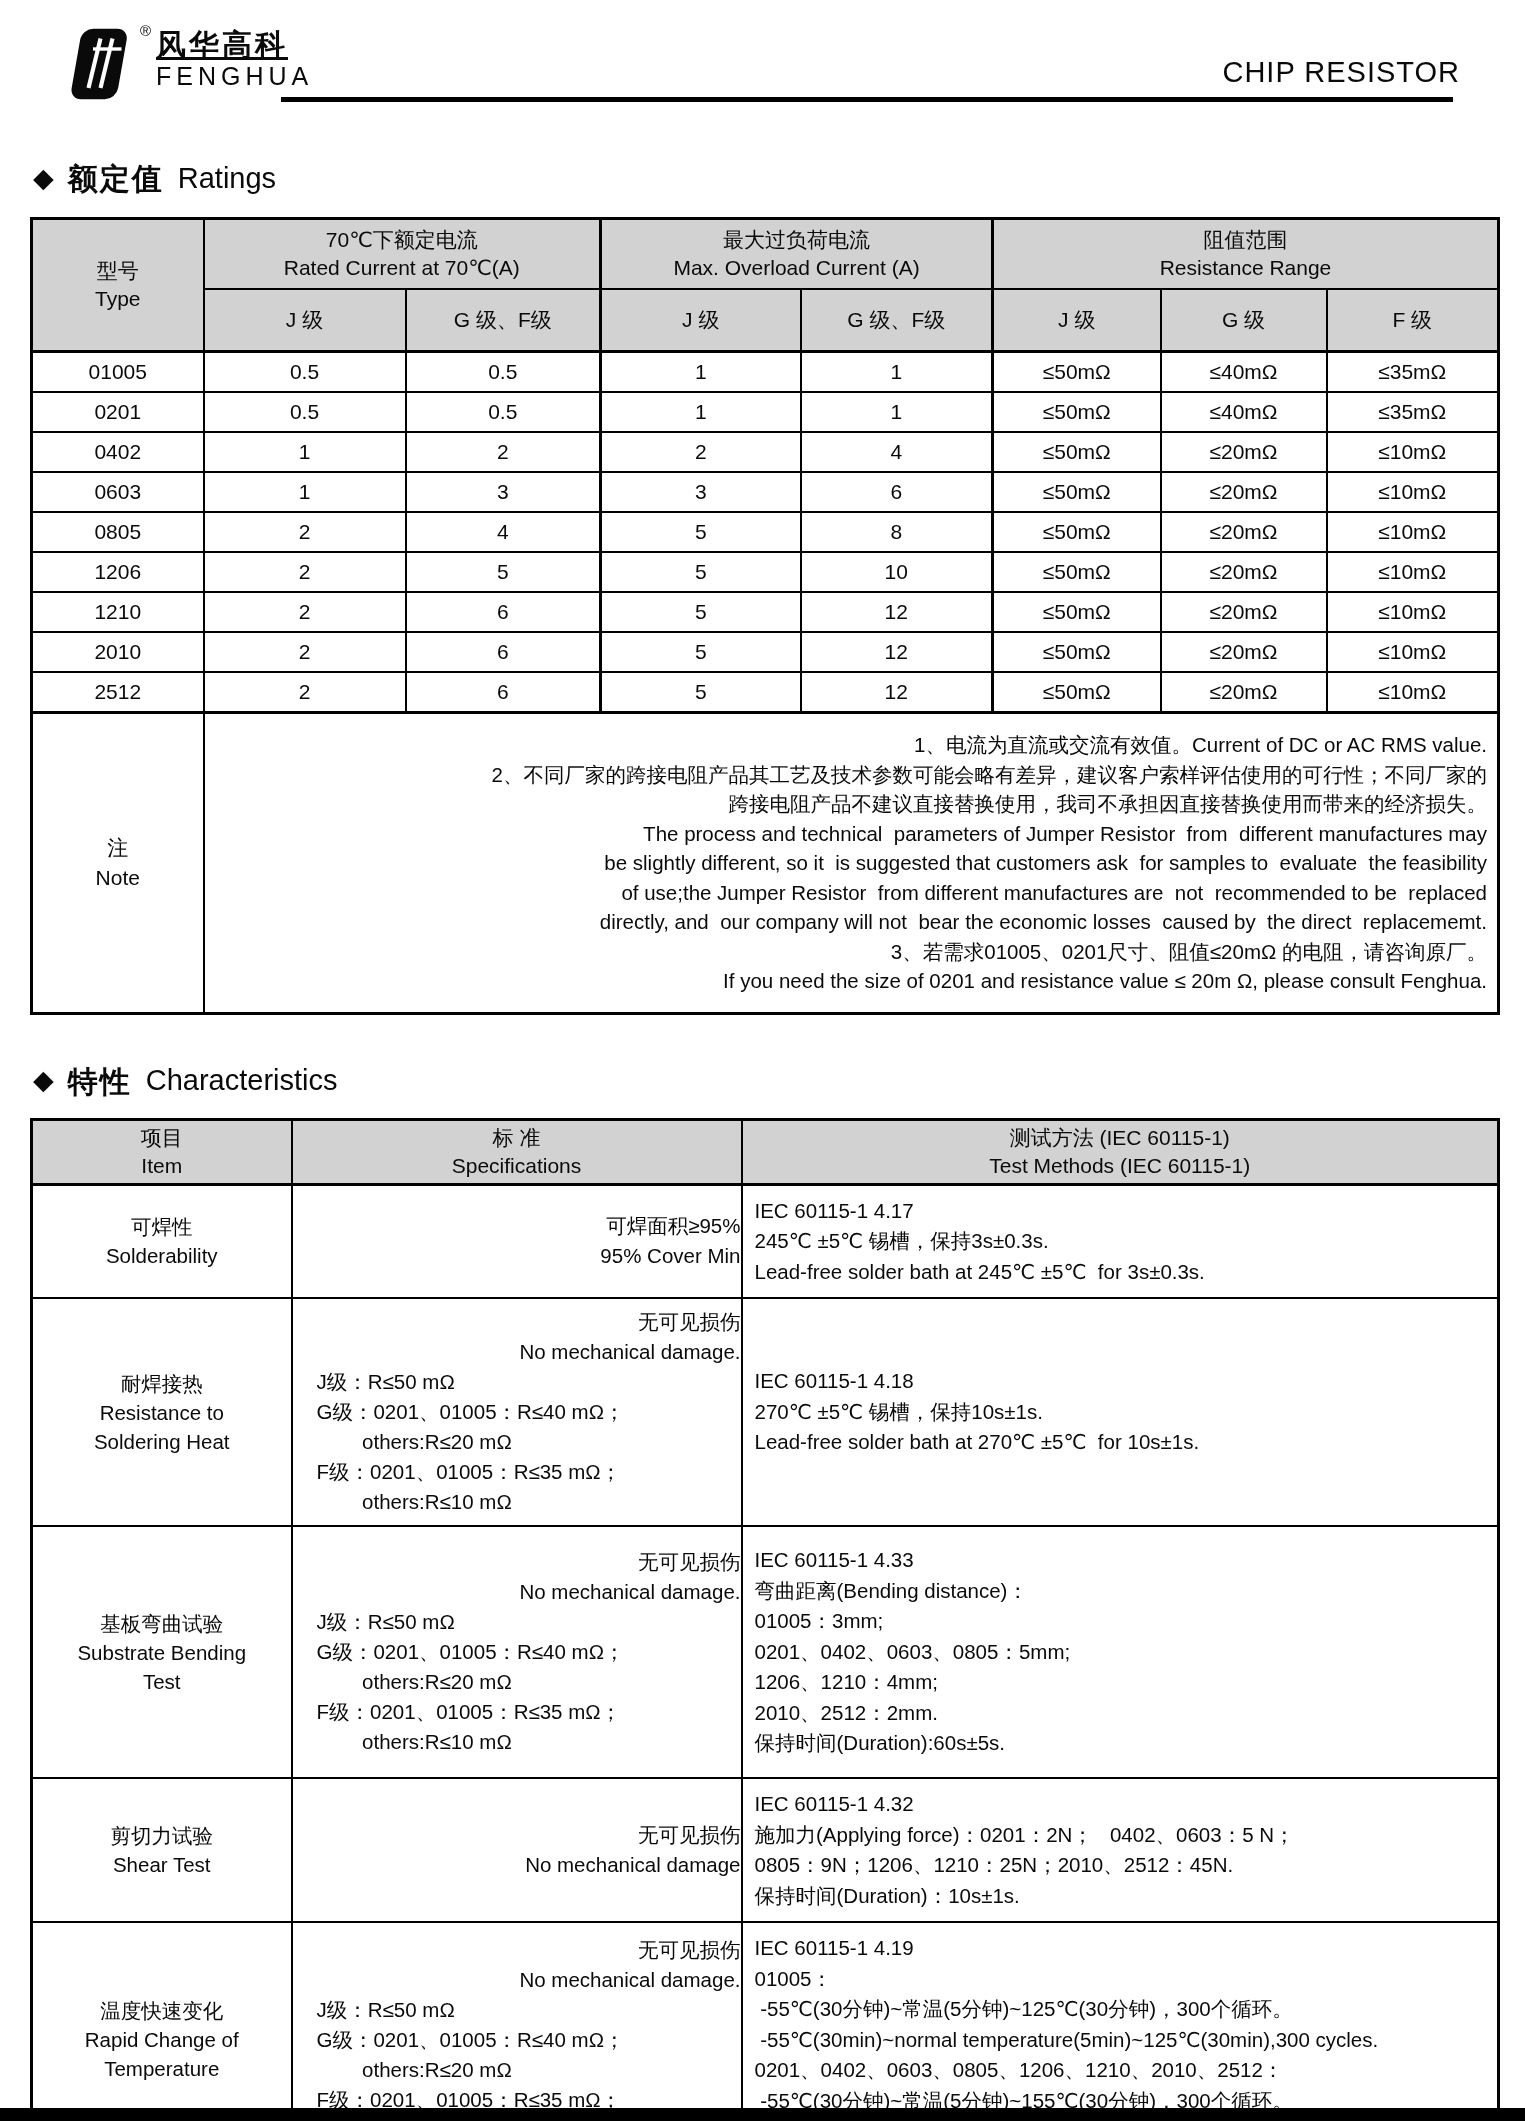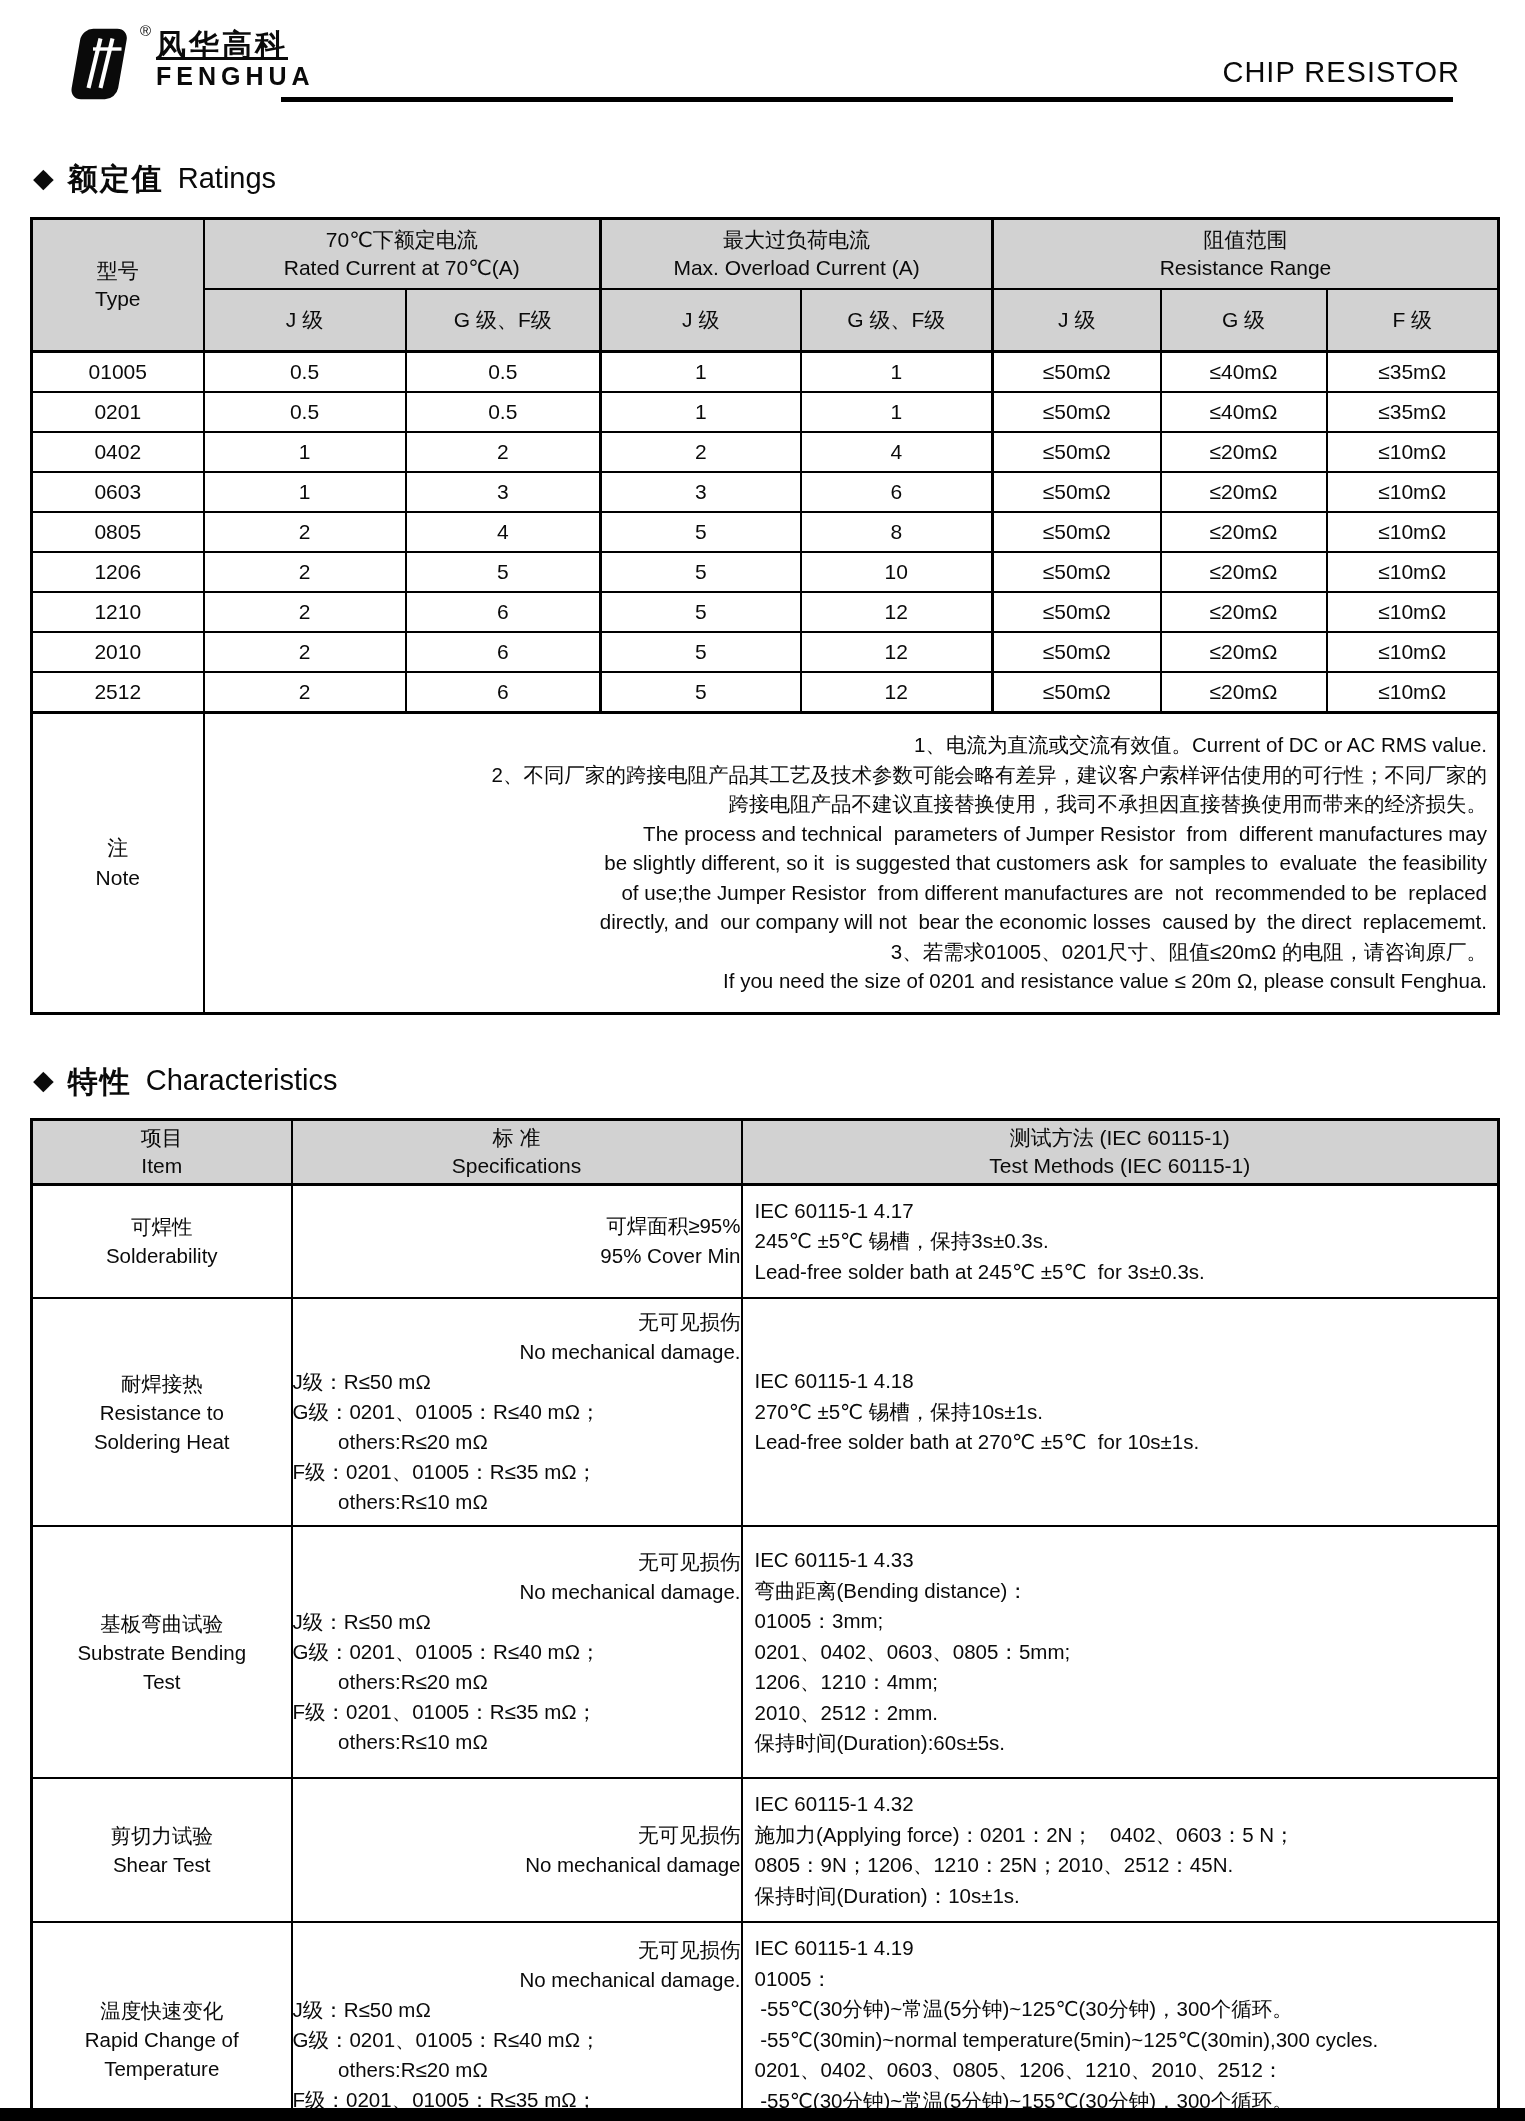--- a/index.html
+++ b/index.html
@@ -7,21 +7,21 @@
     width:1525px;height:2121px;position:relative;background:#ffffff;
     font-family:"Liberation Sans","DejaVu Sans",sans-serif;color:#0a0a0a;
     overflow:hidden;
   }
   
   .header{position:relative;height:112px;}
   .logo-mark{position:absolute;left:60px;top:26px;}
   .reg{position:absolute;left:140px;top:22px;font-size:15px;}
   .logo-text{position:absolute;left:156px;top:30px;line-height:1;}
   .logo-cn{font-size:30px;font-weight:bold;letter-spacing:3px;text-decoration:underline;}
-  .logo-en{font-size:25px;font-weight:bold;letter-spacing:5px;margin-top:4px;text-align:right;}
+  .logo-en{font-size:25px;font-weight:normal;letter-spacing:5px;margin-top:4px;text-align:right;}
   .product-title{position:absolute;right:65px;top:56px;font-size:29px;letter-spacing:1px;}
   .header-rule{position:absolute;left:281px;top:97px;width:1172px;height:5px;background:#000;}
 
   
   .section-title{margin:50px 0 0 33px;display:flex;align-items:center;gap:14px;line-height:1.1;}
   .diamond{font-size:27px;}
   .title-cn{font-size:30px;font-weight:bold;letter-spacing:2px;}
   .title-en{font-size:29px;}
 
   
@@ -40,21 +40,21 @@
 
   .note-row td{border-top:3px solid #000;}
   .note-label{text-align:center;font-size:21px;line-height:30px;}
   .note-body{text-align:right;padding:16px 10px 16px 16px;font-size:20.5px;margin-top:43px;}
   .note-line{white-space:pre-wrap;line-height:29.5px;}
 
   .chars thead th{height:62px;border-bottom:3px solid #000;}
   .item-cell{text-align:center;font-size:20.5px;line-height:29px;}
   .spec-cell{font-size:20.5px;line-height:30px;padding:8px 0;}
   .spec-cell .c{text-align:right;margin-left:44px;}
-  .spec-cell .l{text-align:left;white-space:pre-wrap;}
+  .spec-cell .l{text-align:left;padding-left:24px;white-space:pre-wrap;}
   .method-cell{text-align:left;padding:10px 8px 10px 12px;font-size:20.5px;line-height:30.5px;white-space:pre-wrap;}
   .chars tbody tr:nth-child(1){height:104px;}
   .chars tbody tr:nth-child(2){height:226px;}
   .chars tbody tr:nth-child(3){height:252px;}
   .chars tbody tr:nth-child(4){height:128px;}
   .chars tbody tr:nth-child(5){height:236px;}
 
   .bottom-bar{position:absolute;left:0;bottom:0;width:100%;height:13px;background:#000;}
 </style>
 </head>

